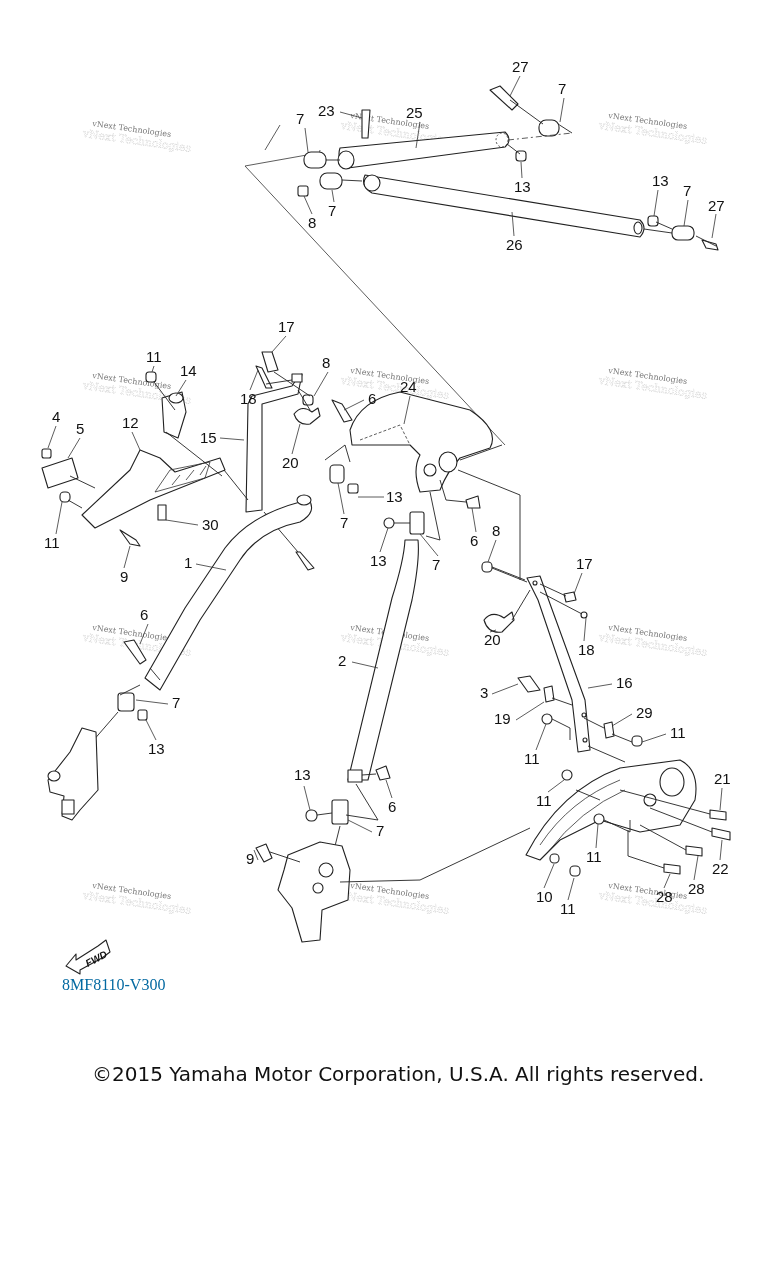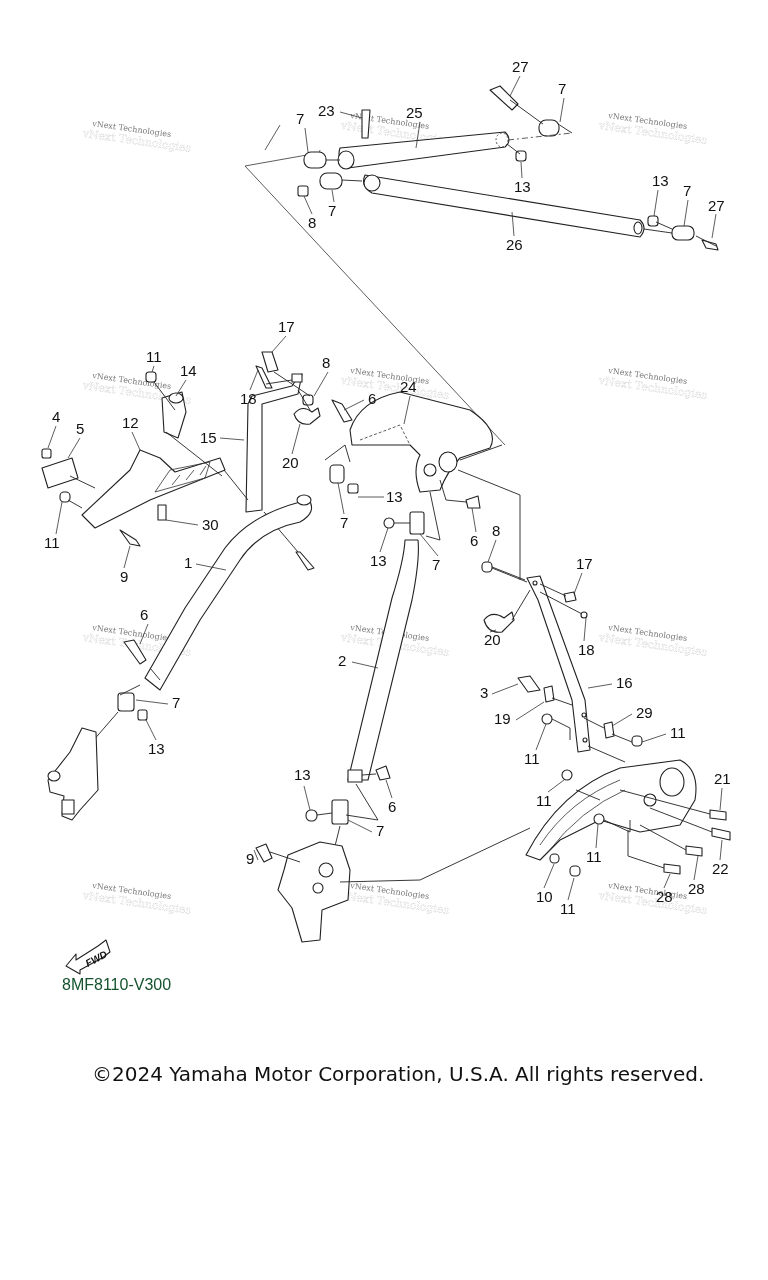--- a/index.html
+++ b/index.html
@@ -6,22 +6,22 @@
   body { width: 768px; height: 1280px; position: relative; overflow: hidden;
          font-family: "DejaVu Sans", sans-serif; color: #000; }
   #diagram { position: absolute; left: 0; top: 0; width: 768px; height: 1280px; }
   .callout { font-family: "Liberation Sans", sans-serif; font-size: 15px; fill: #111; }
   .wm { font-family: "DejaVu Serif", serif; font-size: 8px; fill: #777; }
   .wm2 { font-family: "DejaVu Serif", serif; font-size: 11px; fill: none; stroke: #ccc; stroke-width: 0.5; stroke-dasharray: 1 1; }
   .part { fill: #fff; stroke: #222; stroke-width: 1.1; stroke-linejoin: round; }
   .ln { stroke: #222; stroke-width: 0.9; fill: none; }
   .thin { stroke: #333; stroke-width: 0.8; fill: none; }
   .dash { stroke: #333; stroke-width: 0.8; fill: none; stroke-dasharray: 6 3 2 3; }
-  #diagram-code { position: absolute; left: 62px; top: 976px; font-family: Liberation Sans, sans-serif;
-                  font-size: 16px; color: #14532d; }
+  #diagram-code { position: absolute; left: 62px; top: 976px; font-family: Liberation Serif, serif;
+                  font-size: 16px; color: #0369a1; }
   #copyright { position: absolute; left: 92px; top: 1062px; font-family: "DejaVu Sans", sans-serif;
                font-size: 20px; color: #111; white-space: nowrap; }
 </style>
 </head>
 <body>
 
 <svg id="diagram" viewBox="0 0 768 1280" xmlns="http://www.w3.org/2000/svg">
 
   <g>
     <g transform="translate(92,126) rotate(8)">
@@ -385,13 +385,13 @@
     <polyline class="thin" points="664,888 670,874"></polyline>
   </g>
 
   <g transform="translate(62,936)">
     <path class="part" d="M4,30 L14,18 L14,24 L36,10 L44,4 L48,16 L40,22 L18,34 L18,38 Z"></path>
     <text x="22" y="28" transform="rotate(-28 30 22)" font-family="Liberation Sans, sans-serif" font-size="10" font-weight="bold" font-style="italic" fill="#111">FWD</text>
   </g>
 </svg>
 
 <div id="diagram-code">8MF8110-V300</div>
-<div id="copyright">©2024 Yamaha Motor Corporation, U.S.A. All rights reserved.</div>
+<div id="copyright">©2015 Yamaha Motor Corporation, U.S.A. All rights reserved.</div>
 
 </body></html>

